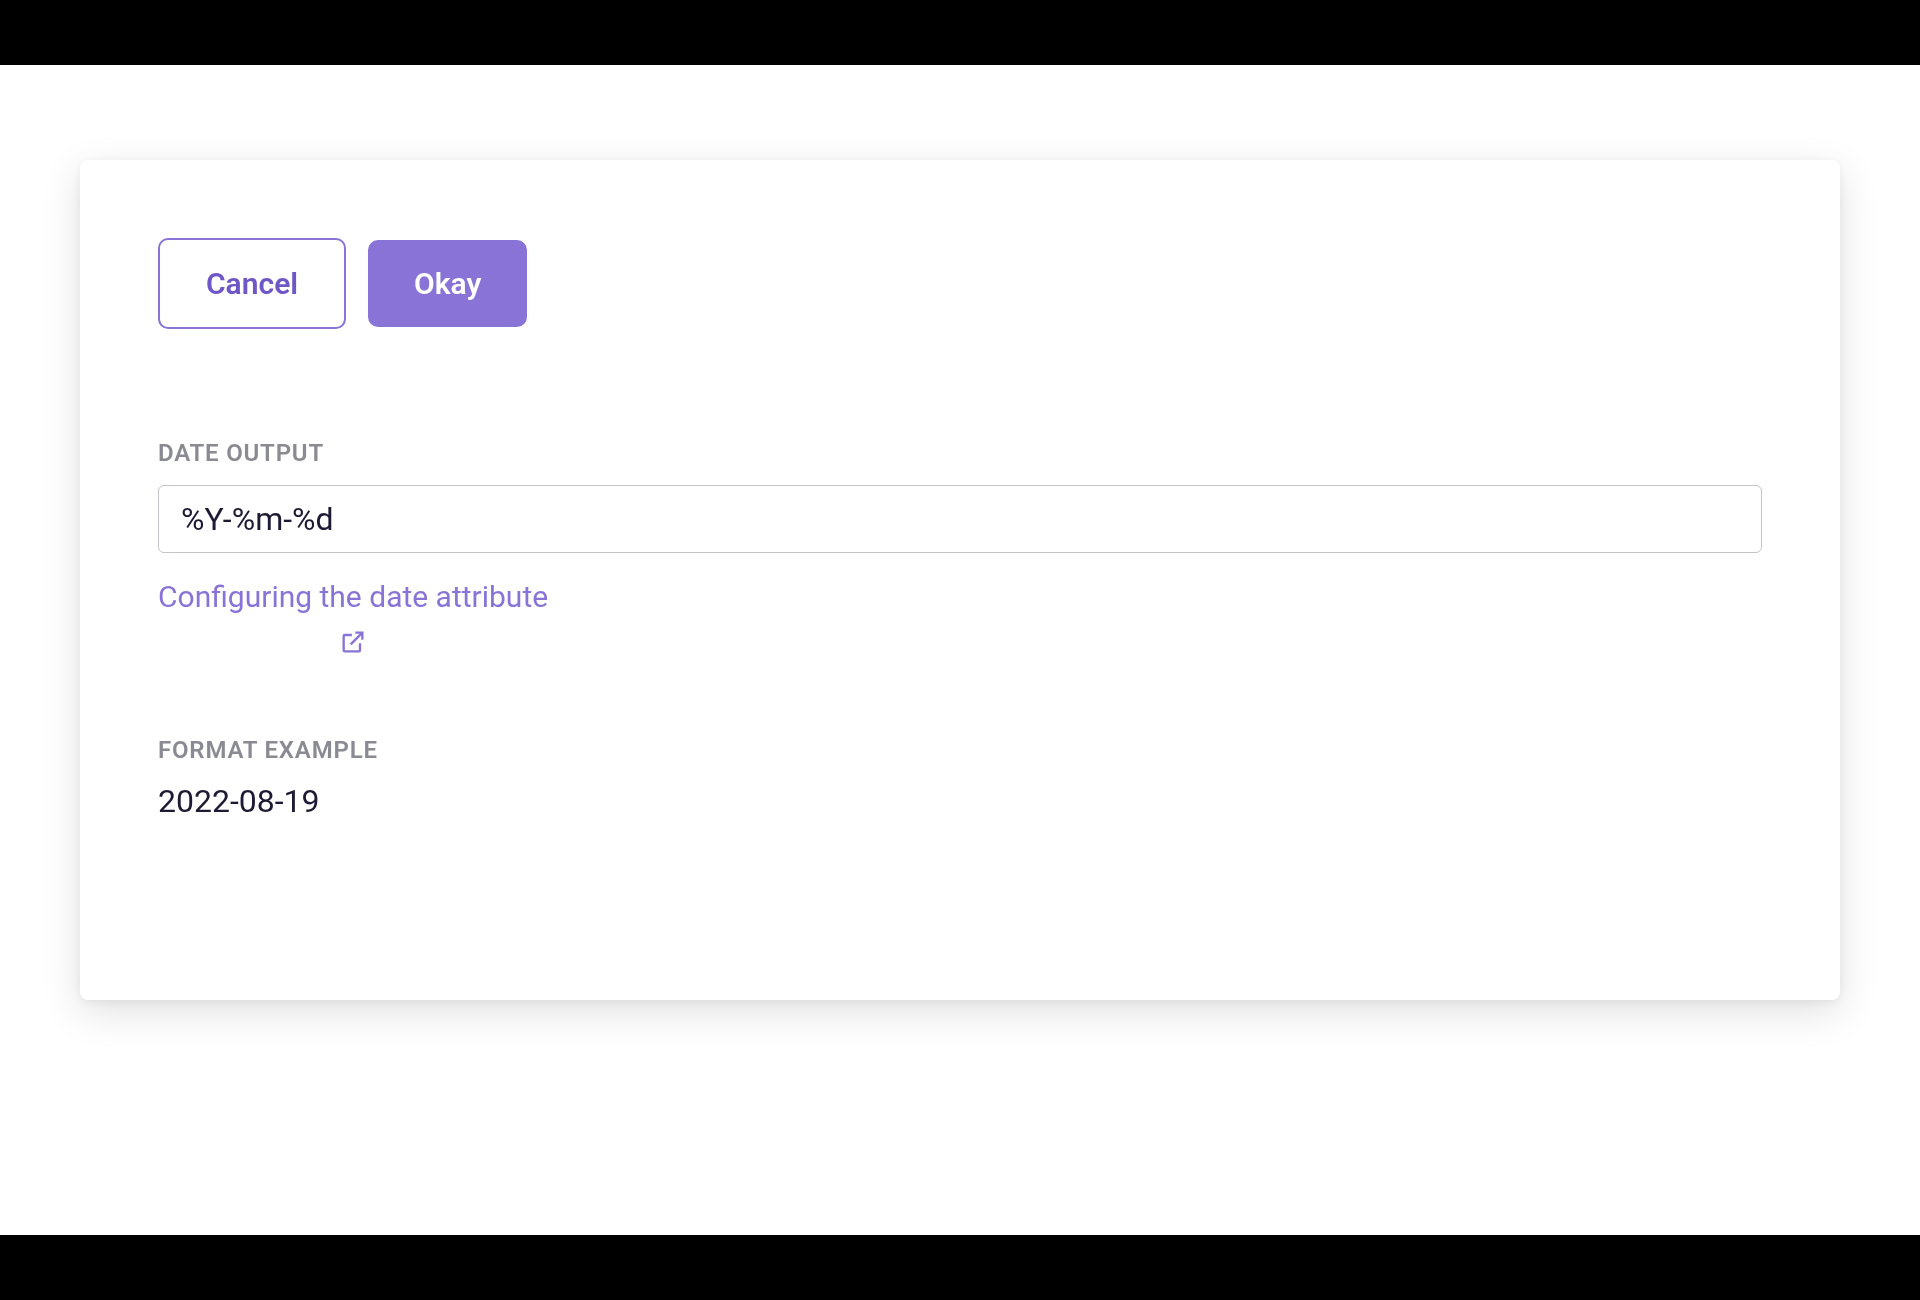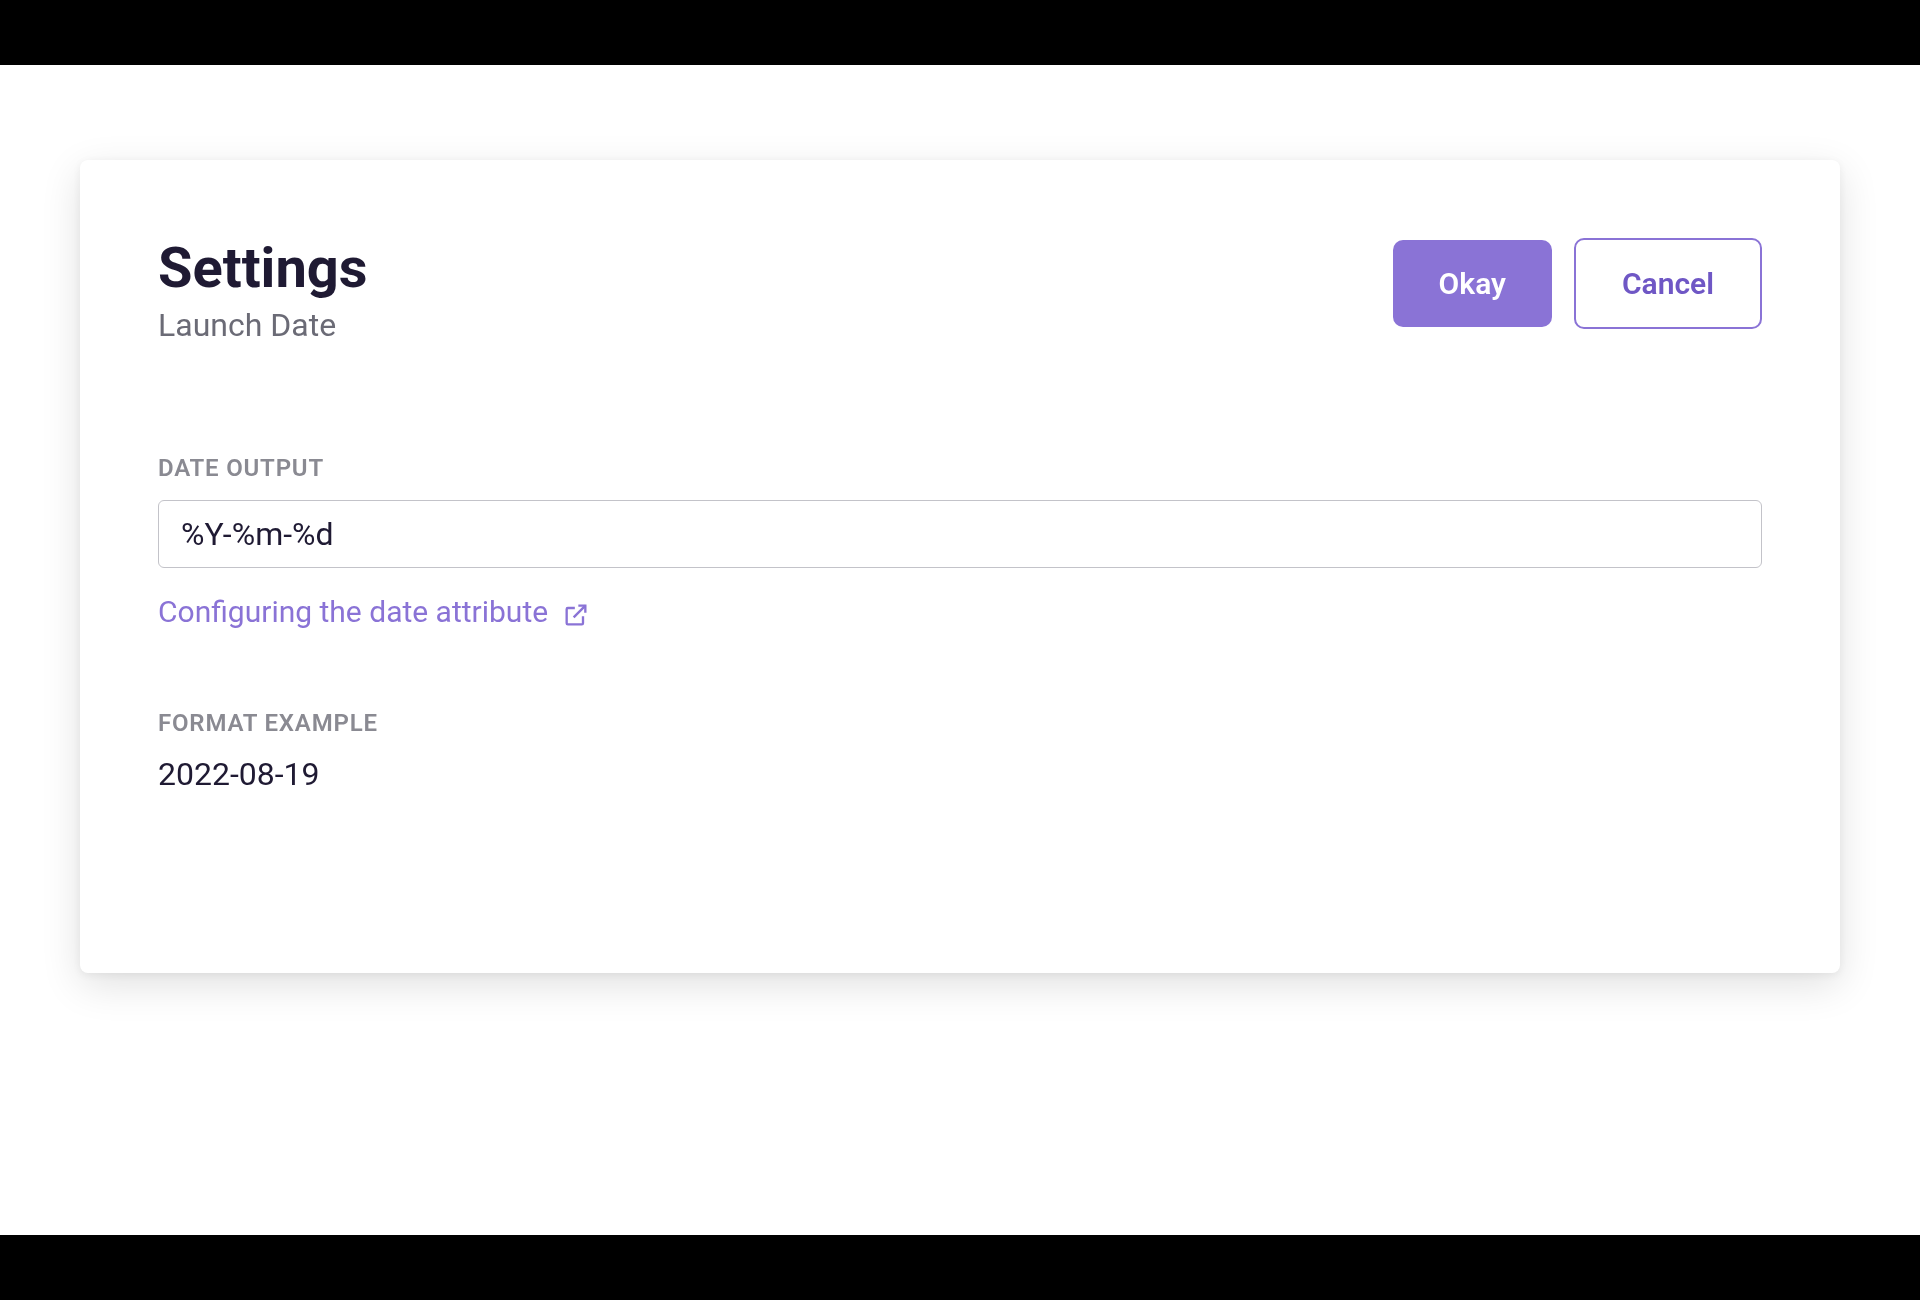--- a/index.html
+++ b/index.html
@@ -87,27 +87,28 @@
       font-size: 32px;
       padding: 14px 22px;
       border: 1.5px solid #c3c3c9;
       border-radius: 6px;
       color: #1f1a33;
       font-family: inherit;
       background: #fff;
     }
     .help-link {
       display: inline-flex;
-      align-items: flex-end;
+      align-items: center;
       gap: 14px;
       font-size: 30px;
       color: #8a73d6;
       text-decoration: none;
       margin-top: 26px;
       cursor: pointer;
+      flex-direction: column;
     }
     .ext-link-icon {
       width: 28px;
       height: 28px;
       display: inline-flex;
       align-items: center;
       justify-content: center;
     }
     .ext-link-icon svg {
       width: 28px;
@@ -125,27 +126,23 @@
       margin-top: 2px;
     }
   </style>
 </head>
 <body>
 
 <div class="page">
   <div class="card">
 
     <div class="header-row">
-      <div class="title-block">
-        <h1 class="title">Settings</h1>
-        <div class="subtitle">Launch Date</div>
-      </div>
       <div class="button-row">
+        <button class="btn btn-cancel">Cancel</button>
         <button class="btn btn-okay">Okay</button>
-        <button class="btn btn-cancel">Cancel</button>
       </div>
     </div>
 
     <div>
       <div class="section-label">DATE OUTPUT</div>
       <input type="text" class="text-input" value="%Y-%m-%d" style="">
       <a class="help-link">
         <span>Configuring the date attribute</span>
         <span class="ext-link-icon">
           <svg viewBox="0 0 24 24">

